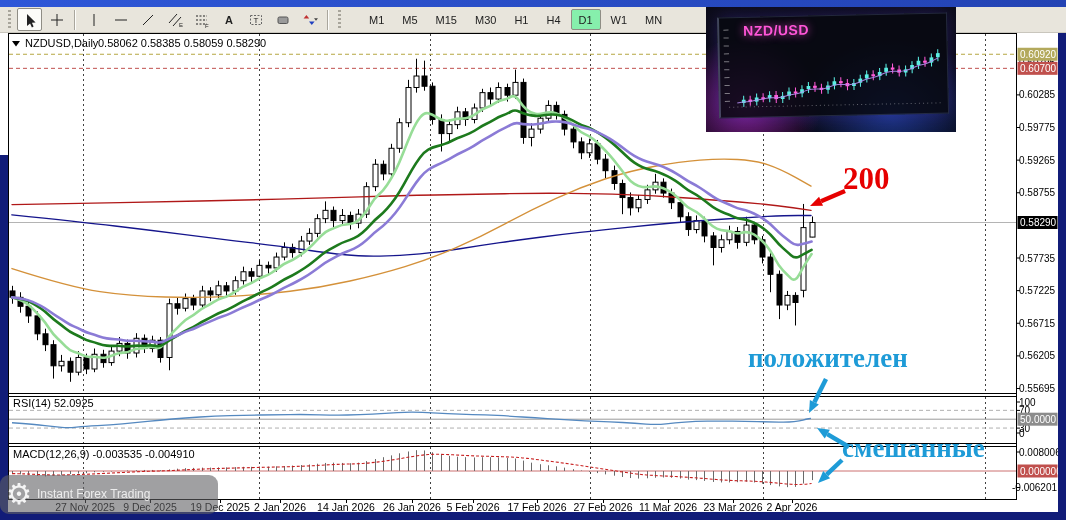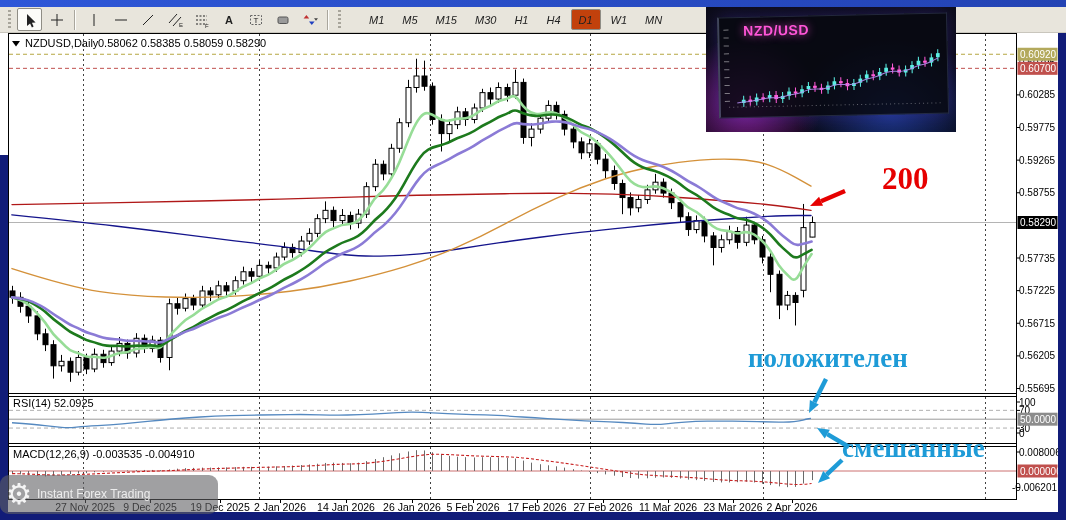--- a/index.html
+++ b/index.html
@@ -8,22 +8,22 @@
   .titlebar{position:absolute;left:0;top:0;width:1066px;height:7px;
        background:linear-gradient(90deg,#2e57d8,#2343b4);}
   .toolbar{position:absolute;left:0;top:7px;width:1066px;height:26px;background:#e8e5dc;
        border-bottom:1px solid #c9c6bd;display:flex;align-items:center;padding-left:3px;box-sizing:border-box;}
   .tb-group{display:flex;align-items:center;}
   .tf-group{margin-left:14px;}
   .tb-btn{width:23px;height:21px;display:flex;align-items:center;justify-content:center;
        border:1px solid transparent;border-radius:2px;margin:0 1px;}
   .tb-btn.active{background:#fbfbf8;border-color:#8f8d85;}
   .tf-btn{height:19px;padding:0 7px;font-size:11px;color:#222;display:flex;align-items:center;
-       border:1px solid transparent;margin:16px 1px;font-style:italic;}
-  .tf-btn.active{background:#c2410c;border-color:#8f8d85;border-radius:2px;}
+       border:1px solid transparent;margin:16px 1px;}
+  .tf-btn.active{background:#86efac;border-color:#8f8d85;border-radius:2px;}
   .tb-sep{width:0;height:20px;border-left:1px solid #a9a69d;border-right:1px solid #fdfdfb;margin:0 4px;}
   .tb-grip{width:3px;height:20px;margin:0 5px;
        background-image:repeating-linear-gradient(to bottom,#a8a59b 0 2px,transparent 2px 4px);}
   .white-edge{position:absolute;left:0;top:33px;width:8px;height:122px;background:#ffffff;}
   .chart-area{position:absolute;left:8px;top:33px;width:1061px;height:479px;}
   #chart-svg{display:block;}
   svg text{font-family:"Liberation Sans",sans-serif;}
 
   .inset{position:absolute;left:706px;top:7px;width:250px;height:125px;overflow:hidden;z-index:20;
        background:linear-gradient(180deg,#0b0b18,#06060c);}
@@ -39,21 +39,21 @@
        letter-spacing:.5px;text-shadow:0 0 8px rgba(255,80,220,.8);z-index:2;}
 
   .watermark{position:absolute;left:0;top:475px;width:218px;height:39px;border-radius:9px;
        background:rgba(96,96,100,.6);display:flex;align-items:center;gap:5px;padding-left:6px;
        box-sizing:border-box;z-index:30;}
   .wm-gear{font-size:29px;line-height:29px;color:rgba(255,255,255,.88);}
   .wm-brand{font-size:24px;font-weight:bold;color:rgba(255,255,255,.92);line-height:22px;letter-spacing:.5px;}
   .wm-tag{font-size:12px;color:rgba(255,255,255,.8);margin-top:-2px;}
 
   .ann{position:absolute;font-family:"Liberation Serif",serif;font-weight:bold;z-index:25;white-space:nowrap;}
-  .ann-200{left:882px;top:161px;font-size:31px;color:#e60000;}
+  .ann-200{left:843px;top:161px;font-size:31px;color:#e60000;}
   .ann-rsi{left:748px;top:343px;font-size:27px;color:#1e9bd7;}
   .ann-macd{left:842px;top:433px;font-size:27px;color:#1e9bd7;}
   #arrows-svg{position:absolute;left:0;top:0;width:1066px;height:520px;pointer-events:none;z-index:24;}
 </style>
 </head>
 <body>
 
 <div class="app">
   <div class="titlebar"></div>
 

